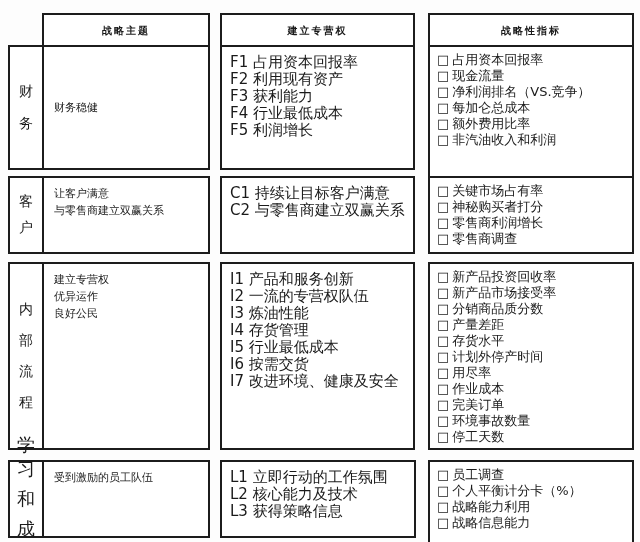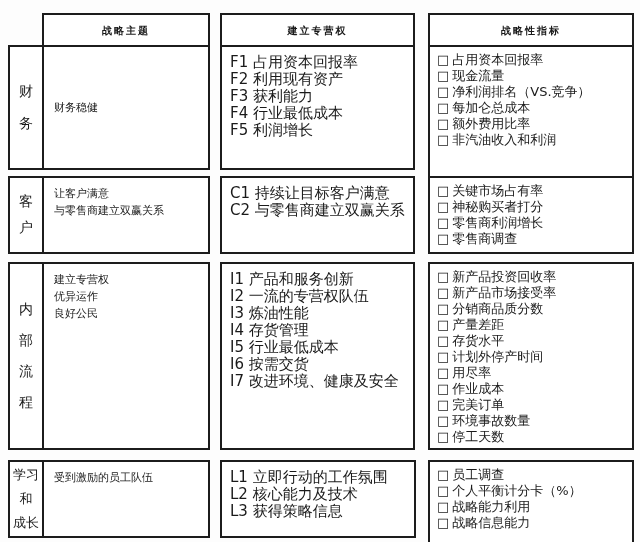--- a/index.html
+++ b/index.html
@@ -17,21 +17,21 @@
     font-weight: bold; font-size: 10px; letter-spacing: 2px;
     border-bottom-width: 4px;
     margin-top: 8px;
   }
   .group { display: flex; padding: 0; }
   .cat {
     width: 34px; border-right: 2px solid #1c1c1c;
     display: flex; flex-direction: column; align-items: center; justify-content: center;
     font-size: 14px; text-align: center; flex-shrink: 0;
   }
-  .cat.small { font-size: 13px; }
+  .cat.small { font-size: 18px; }
   .theme { flex: 1; font-size: 11px; line-height: 17px; padding: 7px 4px 0 10px; overflow: hidden; }
   .theme.vcenter { display: flex; flex-direction: column; justify-content: center; padding-top: 0; }
   .obj { font-size: 15px; line-height: 17px; padding: 7px 4px 0 8px; overflow: hidden; }
   .ind { font-size: 13px; line-height: 16px; padding: 5px 2px 0 7px; overflow: hidden; }
   .ln { white-space: nowrap; }
   .cb { margin-right: 3px; }
 </style>
 </head>
 <body>
 

